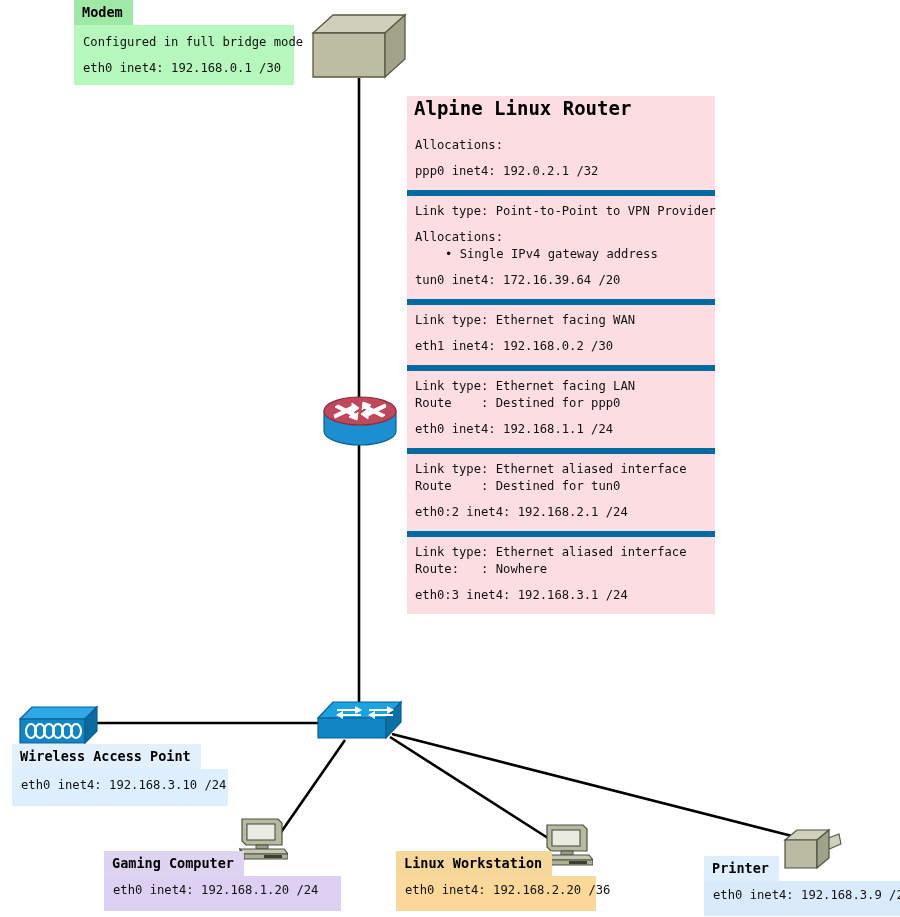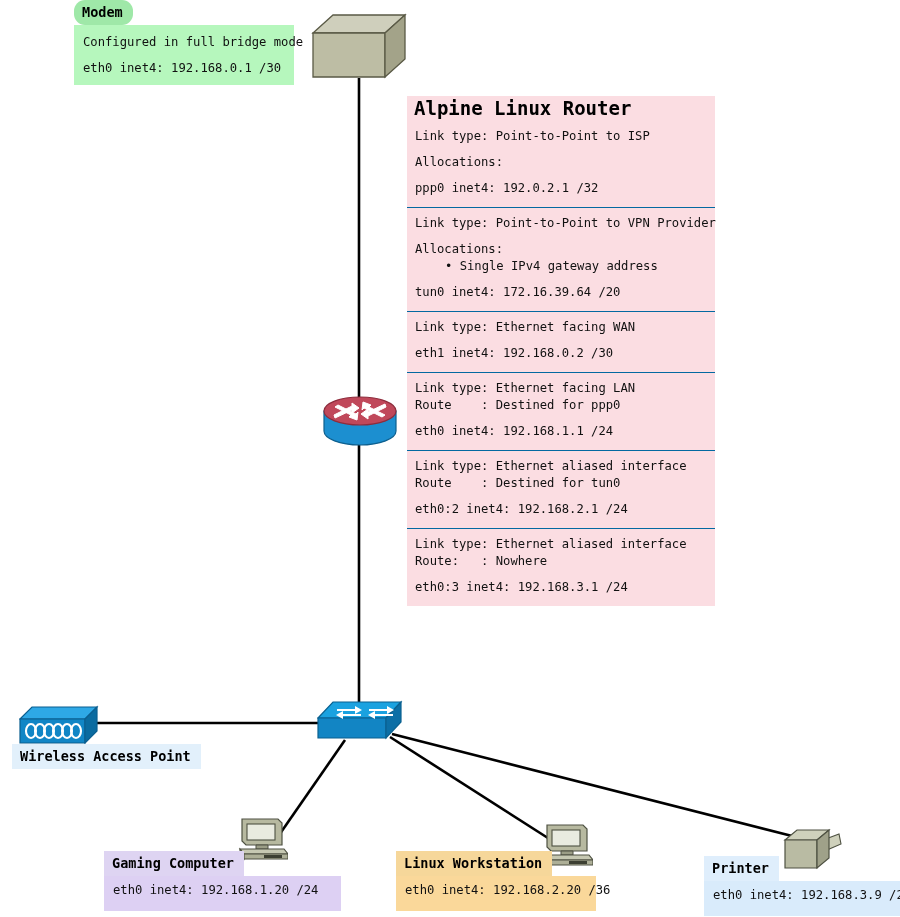--- a/index.html
+++ b/index.html
@@ -47,28 +47,28 @@
   .card .line {
     font-size: 12.2px;
     line-height: 17px;
     white-space: pre;
     color: #111;
   }
   .card .gap { height: 9px; }
 
   
   #modem-card { left: 74px; top: 0px; width: 220px; }
-  #modem-card .hdr { background: #9fe8a8; border-radius: 11px; }
+  #modem-card .hdr { background: #9fe8a8; }
   #modem-card .body { background: #b6f7bd; width: 220px; box-sizing: border-box; padding-top: 9px; }
 
   
   #router-card { left: 407px; top: 96px; width: 308px; background: #fbdde2; }
   #router-card .hdr { background: #fbdde2; padding-left: 7px; font-size: 19px; }
   #router-card .sect { padding: 7px 8px 10px 8px; }
-  #router-card .sect + .sect { border-top: 1px solid #0369a1; }
+  #router-card .sect + .sect { border-top: 6px solid #0369a1; }
   #router-card .bullet { padding-left: 30px; }
 
   
   #ap-card { left: 12px; top: 744px; width: 216px; }
   #ap-card .hdr { background: #e2f0fb; font-size: 13.5px; }
   #ap-card .body { background: #ddeefc; width: 216px; box-sizing: border-box; padding: 8px 9px 12px 9px; }
 
   
   #switch-label { left: 203px; top: 652px; }
   #switch-label .hdr { background: #fbf3ae; font-size: 13.5px; padding: 8px 12px 9px 10px; }
@@ -204,21 +204,20 @@
       <div class="line">Configured in full bridge mode</div>
       <div class="gap"></div>
       <div class="line">eth0 inet4: 192.168.0.1 /30</div>
     </div>
   </div>
 
   <div class="card" id="router-card">
     <div class="hdr">Alpine Linux Router</div>
     <div id="router-sections">
         <div class="sect">
-          <div class="line">Link type: Point-to-Point to ISP</div>
           <div class="gap"></div>
           <div class="line">Allocations:</div>
           <div class="gap"></div>
           <div class="line">ppp0 inet4: 192.0.2.1 /32</div>
         </div>
         <div class="sect">
           <div class="line">Link type: Point-to-Point to VPN Provider</div>
           <div class="gap"></div>
           <div class="line">Allocations:</div>
           <div class="line bullet">• Single IPv4 gateway address</div>
@@ -247,20 +246,23 @@
           <div class="line">Route:   : Nowhere</div>
           <div class="gap"></div>
           <div class="line">eth0:3 inet4: 192.168.3.1 /24</div>
         </div>
       </div>
   </div>
 
 
   <div class="card" id="ap-card">
     <div class="hdr">Wireless Access Point</div>
+    <div class="body">
+      <div class="line">eth0 inet4: 192.168.3.10 /24</div>
+    </div>
   </div>
 
   <div class="card" id="gaming-card">
     <div class="hdr">Gaming Computer</div>
     <div class="body">
       <div class="line">eth0 inet4: 192.168.1.20 /24</div>
     </div>
   </div>
 
   <div class="card" id="workstation-card">

